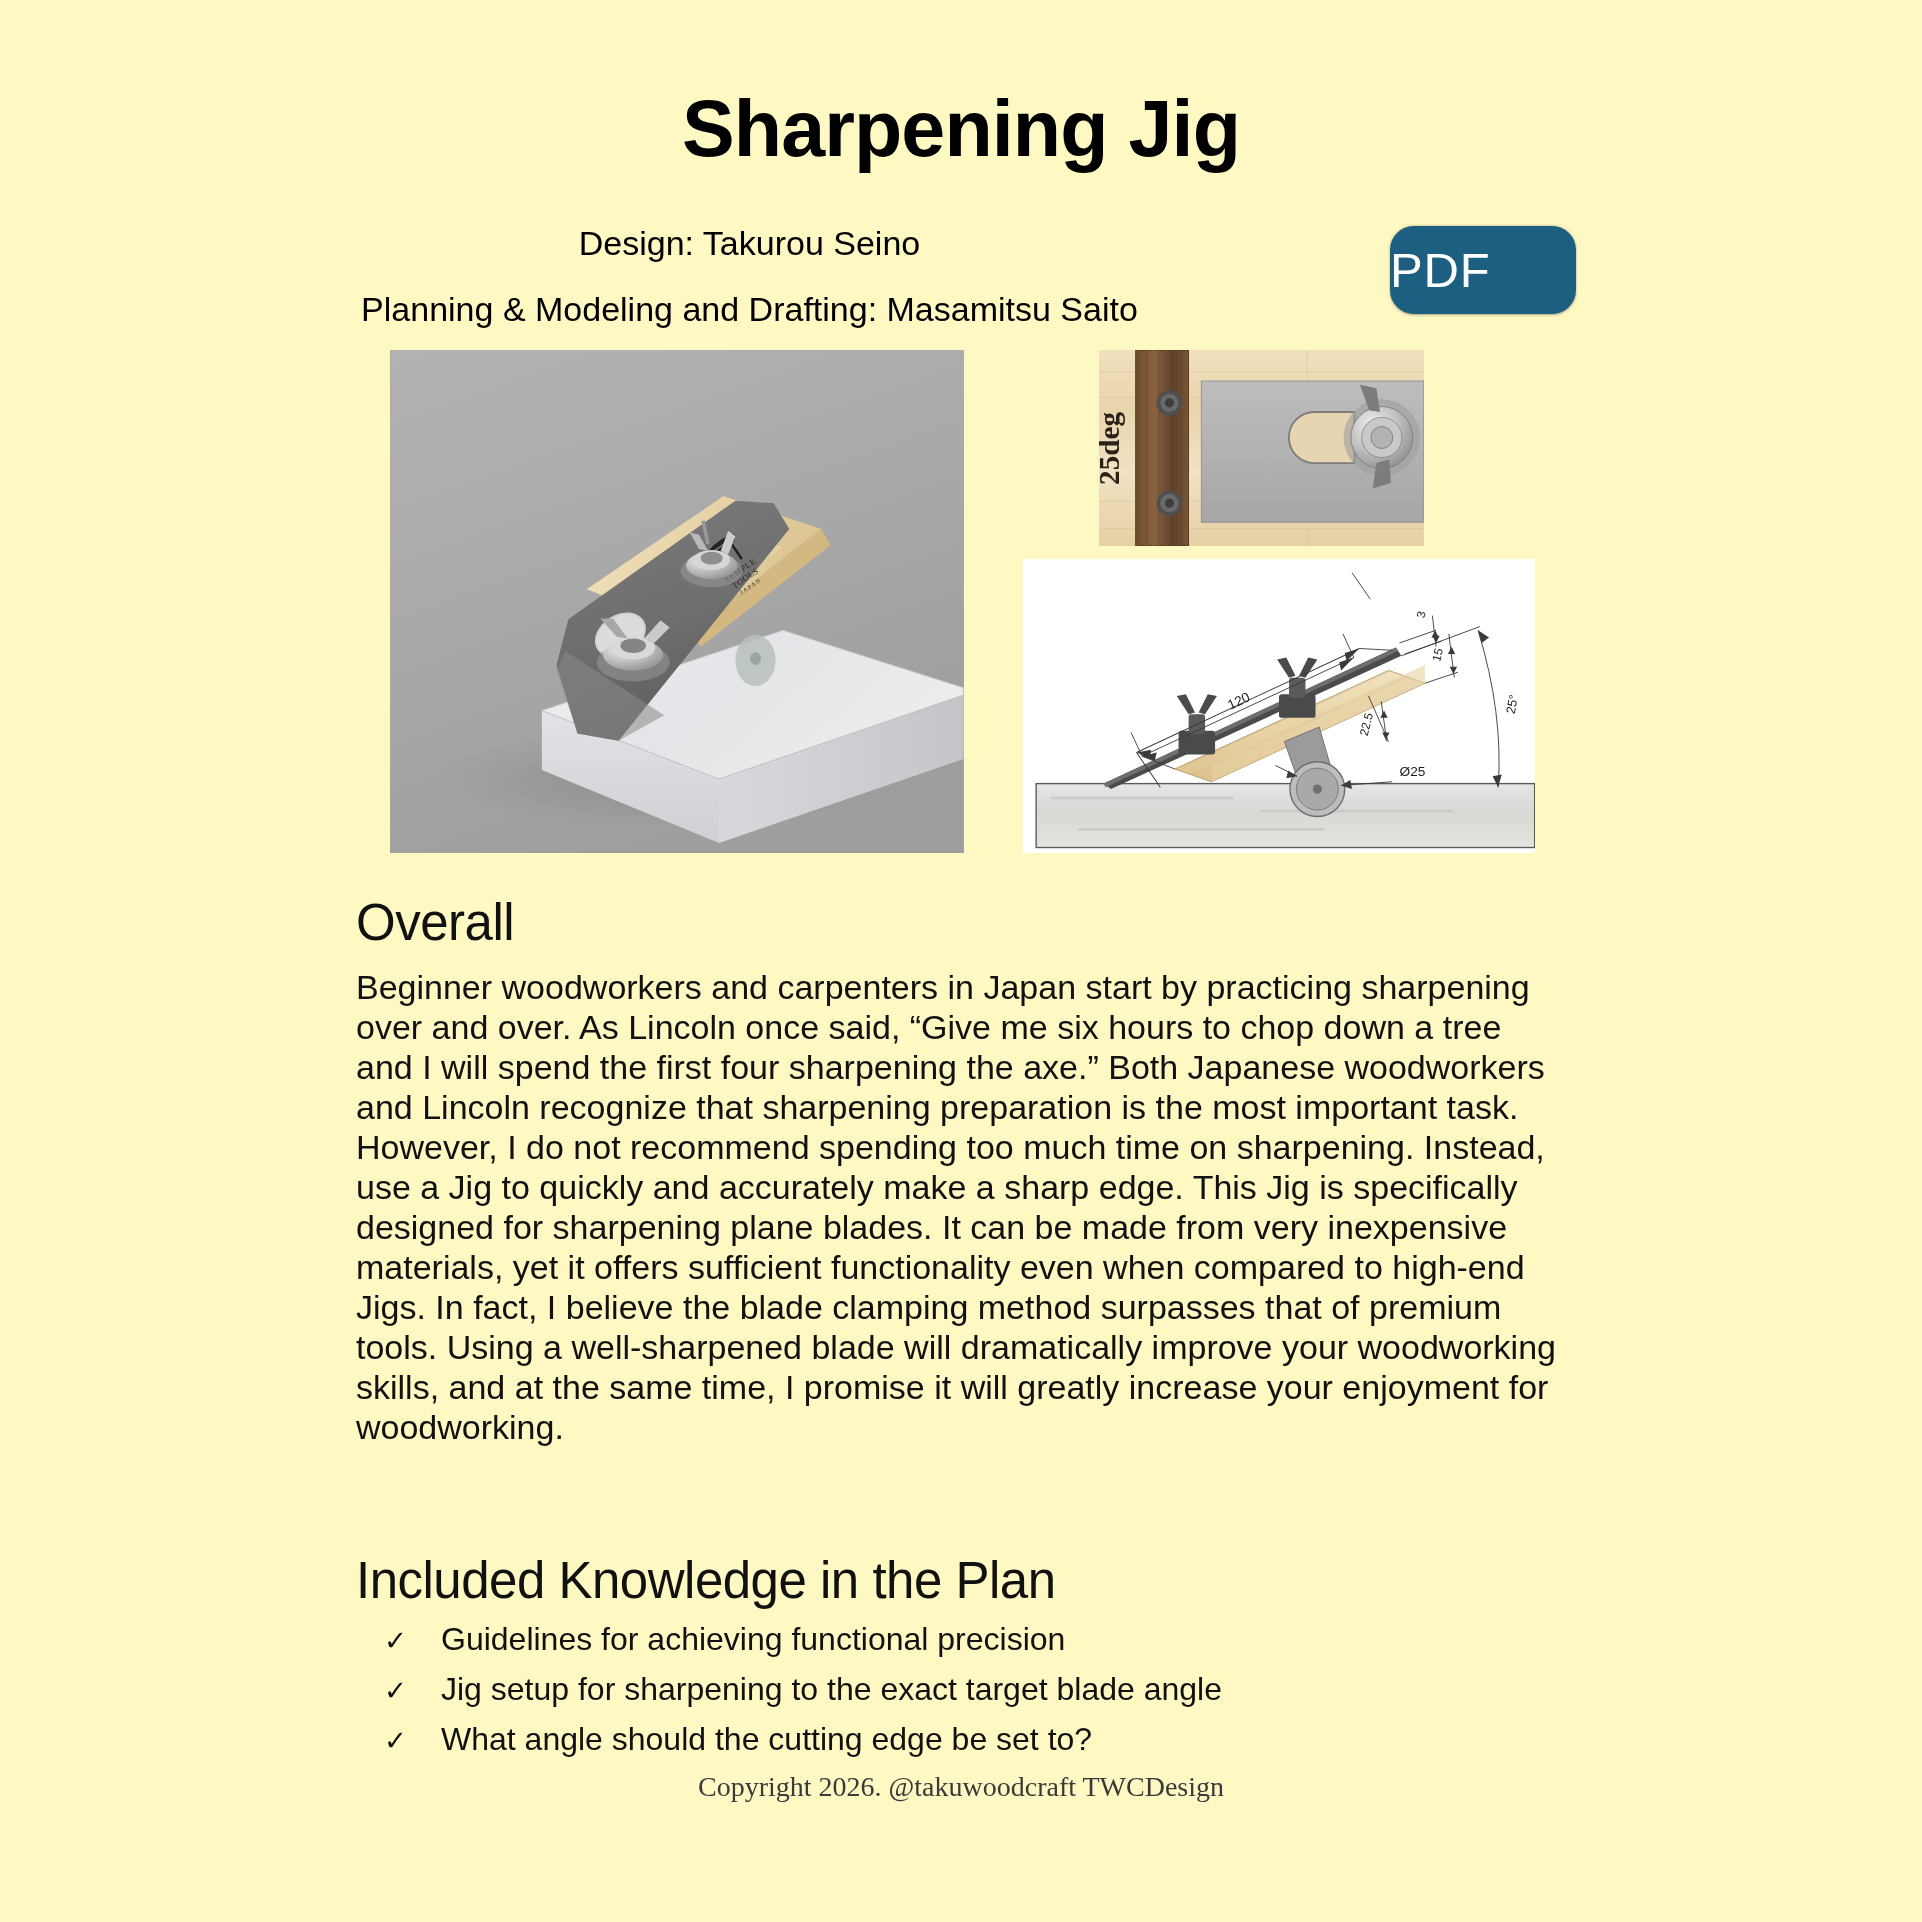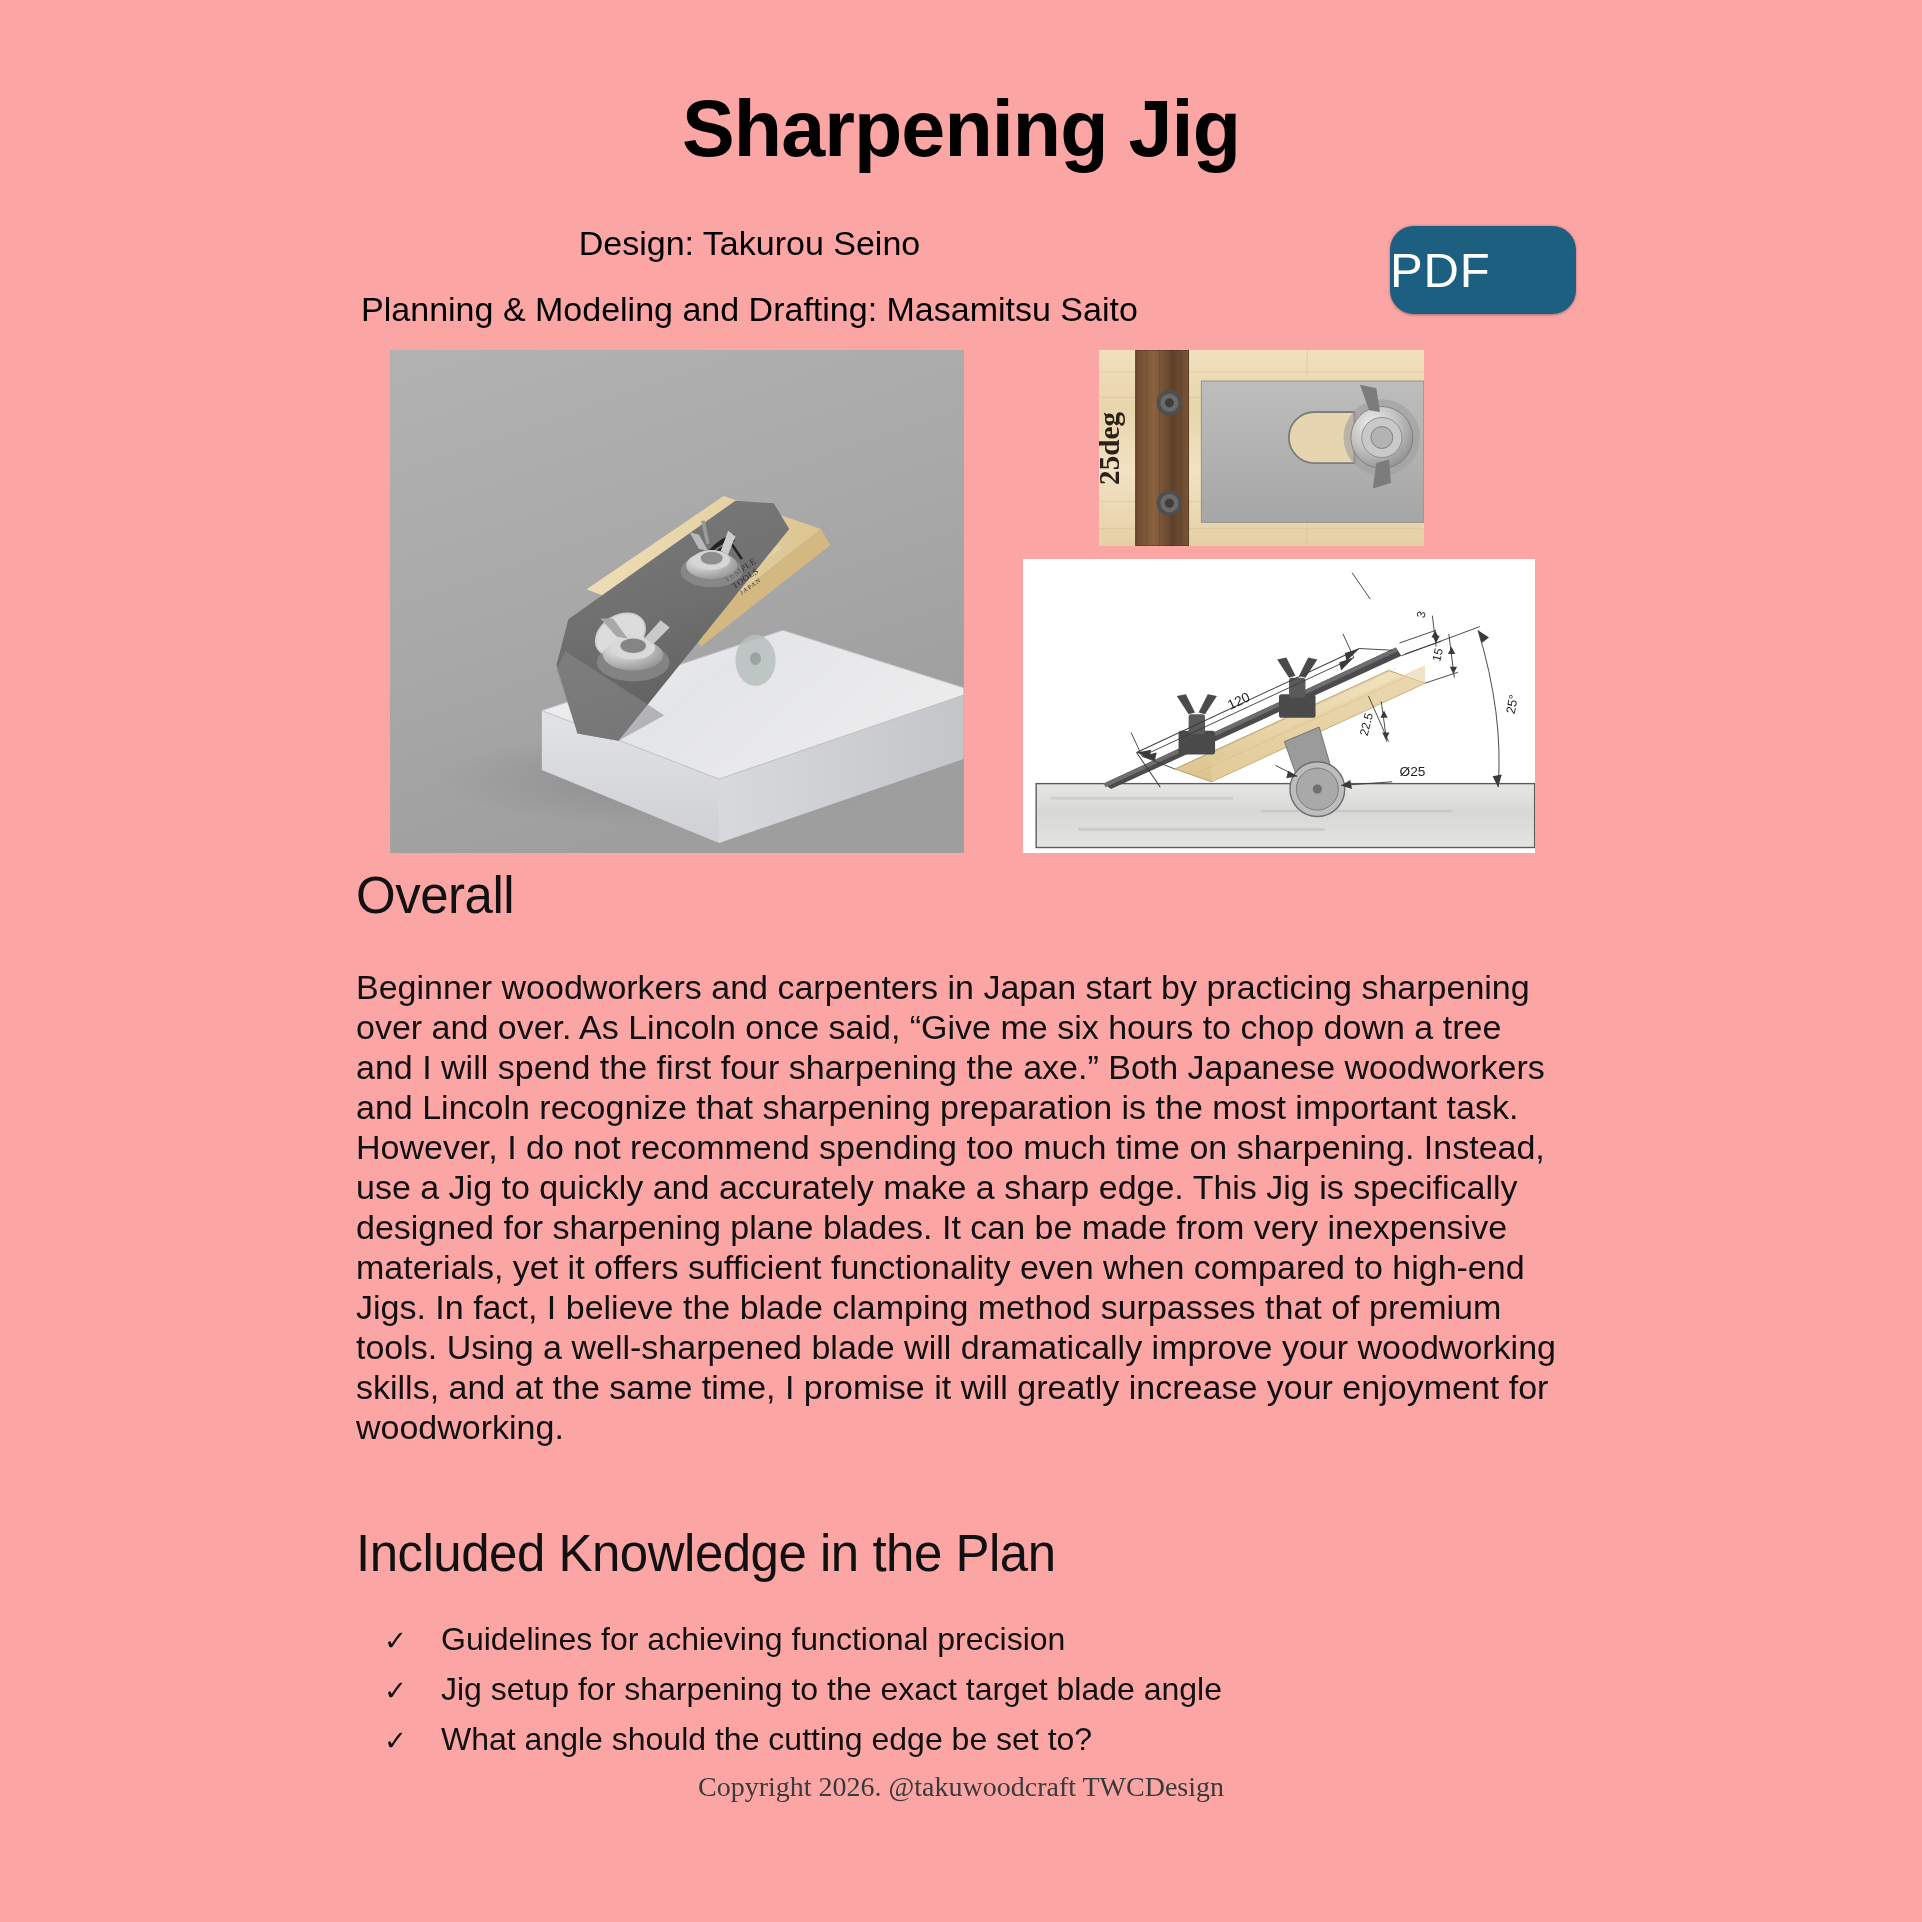--- a/index.html
+++ b/index.html
@@ -13,21 +13,21 @@
     font-family: "Liberation Sans", sans-serif;
     color: #111111;
     position: relative;
     overflow: hidden;
   }
 
   .page {
     position: relative;
     width: 1922px;
     height: 1922px;
-    background: #fca5a5;
+    background: #fef9c3;
   }
 
   
   .title {
     position: absolute;
     left: 0;
     top: 88px;
     width: 1922px;
     text-align: center;
     font-family: "Liberation Sans Narrow", "Liberation Sans", sans-serif;
@@ -108,20 +108,21 @@
 
   
   .h2 {
     position: absolute;
     left: 356px;
     font-family: "Liberation Sans", sans-serif;
     font-weight: 400;
     font-size: 51px;
     color: #111111;
     letter-spacing: -0.5px;
+    margin-top: 27px;
   }
   .h2-overall { top: 866px; }
   .h2-included { top: 1524px; }
 
   .bodytext {
     position: absolute;
     left: 356px;
     top: 967px;
     width: 1206px;
     font-family: "Liberation Sans Narrow", "Liberation Sans", sans-serif;

